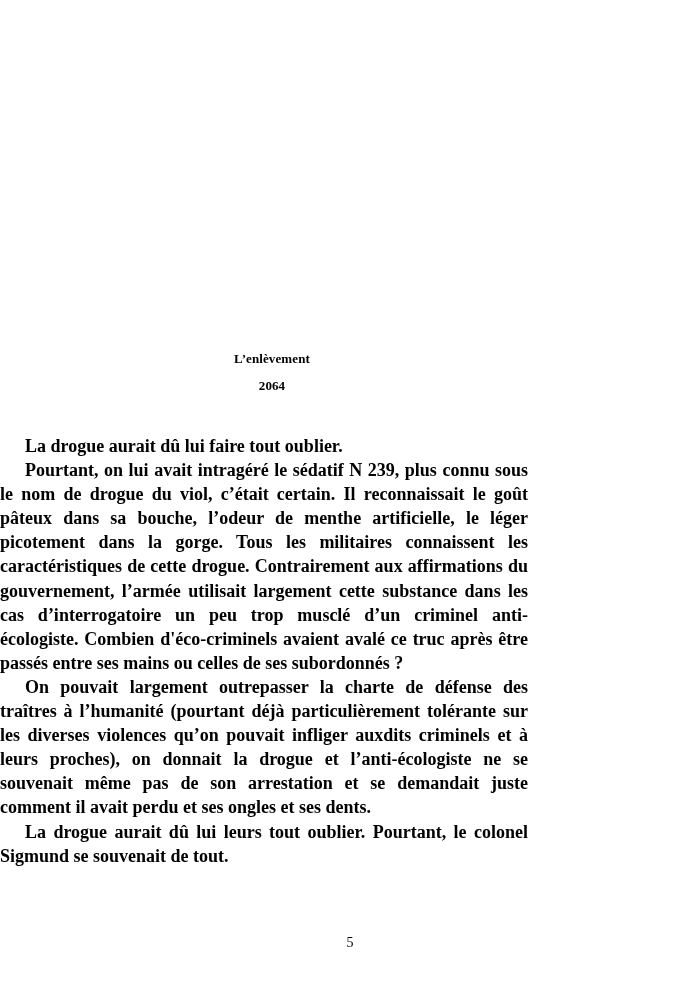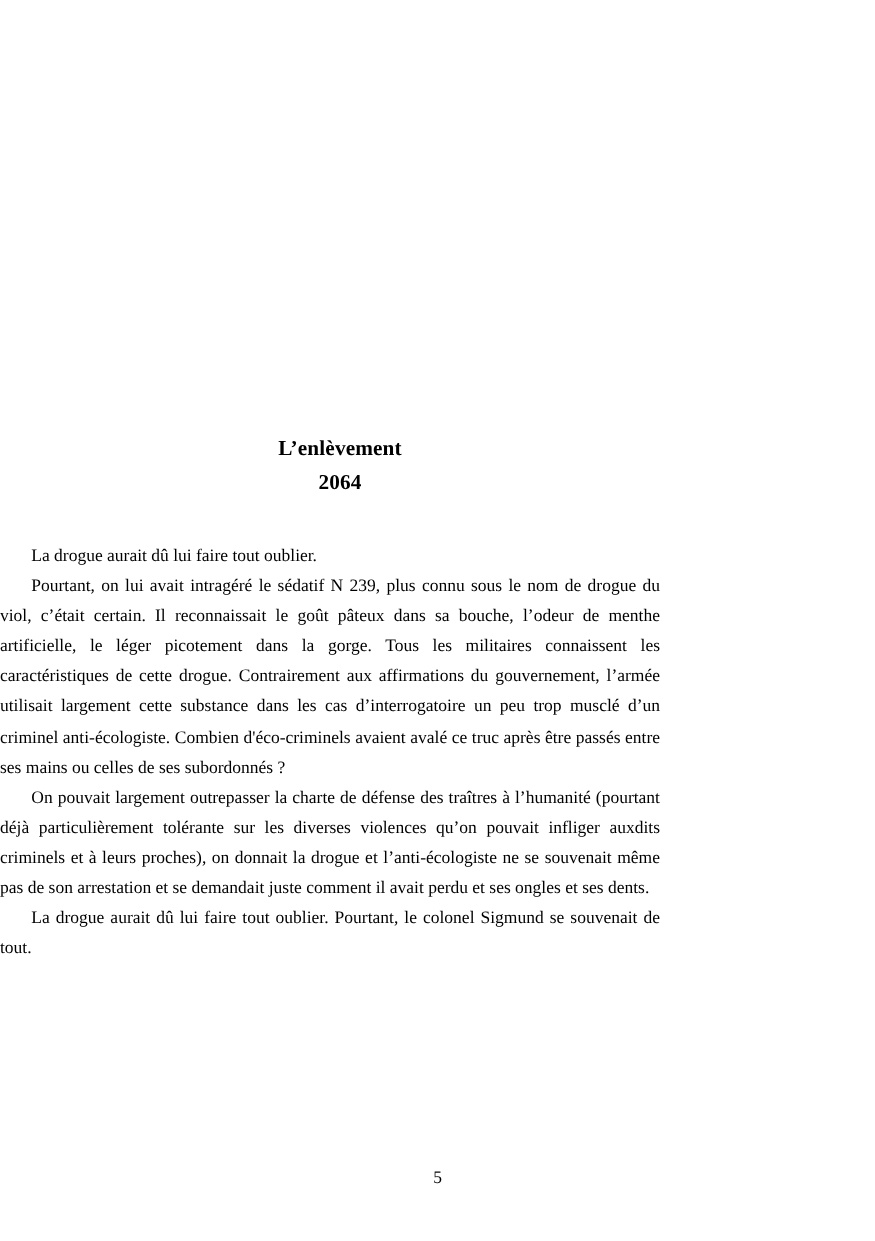--- a/index.html
+++ b/index.html
@@ -29,21 +29,21 @@
     left: 78px;
     top: 0;
     width: 544px;
   }
 
   .chapter-title {
     margin: 0;
     padding: 0;
     text-align: center;
     font-weight: bold;
-    font-size: 17px;
+    font-size: 13px;
     line-height: 27px;
     letter-spacing: 0.1px;
   }
   .chapter-title .title-line {
     display: block;
   }
   .title-block {
     position: absolute;
     left: 0;
     top: 345px;
@@ -55,26 +55,27 @@
     left: 0;
     top: 434px;
     width: 544px;
   }
 
   p.para {
     margin: 0 16px 0 0;
     padding: 0;
     text-align: justify;
     text-justify: inter-word;
-    font-size: 14px;
+    font-size: 18px;
     line-height: 24.1px;
     text-indent: 25px;
     hyphens: none;
     -webkit-hyphens: none;
     word-spacing: 0px;
+    font-weight: bold;
   }
   p.para + p.para {
     margin-top: 0px;
   }
   
 
   .page-number {
     position: absolute;
     left: 0;
     right: 0;
@@ -94,18 +95,18 @@
     <h1 class="chapter-title">
       <span class="title-line">L’enlèvement</span>
       <span class="title-line">2064</span>
     </h1>
   </div>
 
   <div class="content body-block">
     <p class="para">La drogue aurait dû lui faire tout oublier.</p>
     <p class="para">Pourtant, on lui avait intragéré le sédatif N 239, plus connu sous le nom de drogue du viol, c’était certain. Il reconnaissait le goût pâteux dans sa bouche, l’odeur de menthe artificielle, le léger picotement dans la gorge. Tous les militaires connaissent les caractéristiques de cette drogue. Contrairement aux affirmations du gouvernement, l’armée utilisait largement cette substance dans les cas d’interrogatoire un peu trop musclé d’un criminel anti-écologiste. Combien d'éco-criminels avaient avalé ce truc après être passés entre ses mains ou celles de ses subordonnés ?</p>
     <p class="para">On pouvait largement outrepasser la charte de défense des traîtres à l’humanité (pourtant déjà particulièrement tolérante sur les diverses violences qu’on pouvait infliger auxdits criminels et à leurs proches), on donnait la drogue et l’anti-écologiste ne se souvenait même pas de son arrestation et se demandait juste comment il avait perdu et ses ongles et ses dents.</p>
-    <p class="para">La drogue aurait dû lui faire tout oublier. Pourtant, le colonel Sigmund se souvenait de tout.</p>
+    <p class="para">La drogue aurait dû lui leurs tout oublier. Pourtant, le colonel Sigmund se souvenait de tout.</p>
   </div>
 
   <div class="page-number">5</div>
 
 </div>
 
 </body></html>

